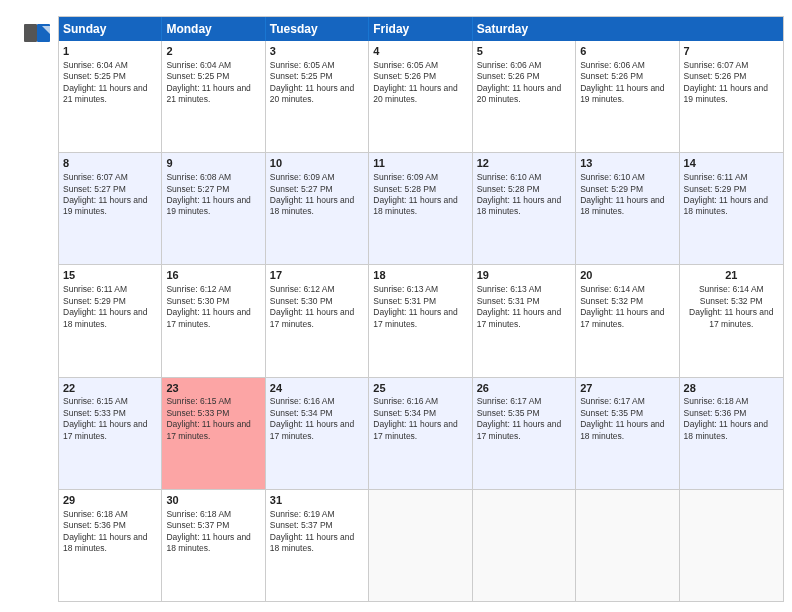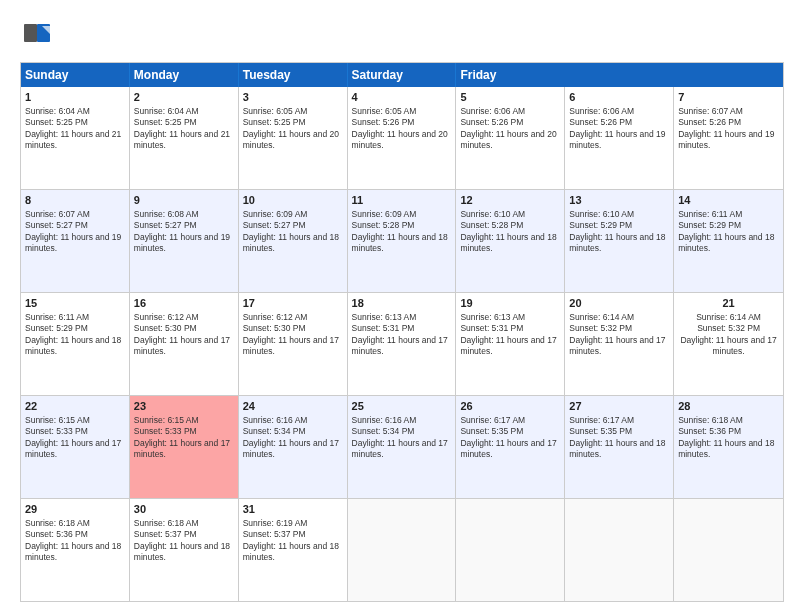--- a/index.html
+++ b/index.html
@@ -8,21 +8,20 @@
       background: #fff;
       width: 792px;
       height: 612px;
       overflow: hidden;
     }
     .page {
       width: 792px;
       height: 612px;
       padding: 16px 8px 10px 20px;
       display: flex;
-      flex-direction: column;
     }
     .header {
       display: flex;
       justify-content: space-between;
       align-items: flex-start;
       margin-bottom: 10px;
     }
     .logo {
       display: flex;
       flex-direction: column;
@@ -130,22 +129,22 @@
       <h1></h1>
       <h2></h2>
     </div>
   </div>
 
   <div class="calendar">
     <div class="cal-header">
     <div class="cal-header-cell">Sunday</div>
         <div class="cal-header-cell">Monday</div>
         <div class="cal-header-cell">Tuesday</div>
+        <div class="cal-header-cell">Friday</div>
         <div class="cal-header-cell">Saturday</div>
-        <div class="cal-header-cell">Friday</div>
       </div>
     <div class="cal-body">
     <div class="cal-week">
           <div class="cal-cell" style="background: rgb(255, 255, 255);">
             <span class="day-num">1</span>
             <div class="info" style="white-space: pre-line;">Sunrise: 6:04 AM
 Sunset: 5:25 PM
 Daylight: 11 hours and 21 minutes.</div>
           </div>
           <div class="cal-cell" style="background: rgb(255, 255, 255);">

